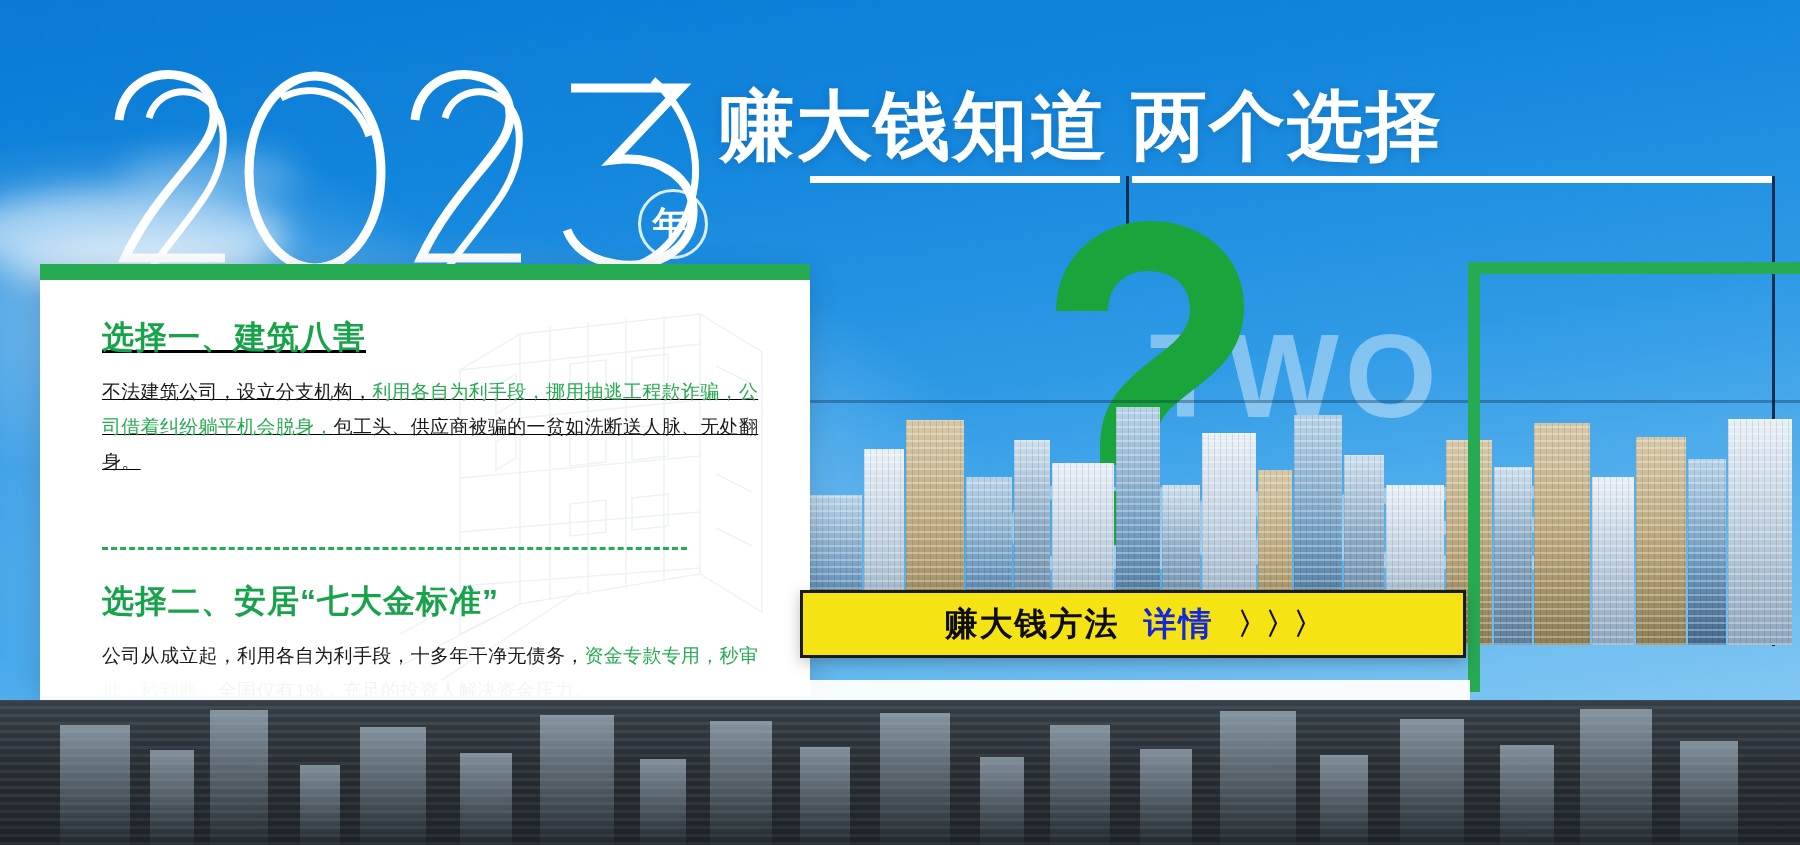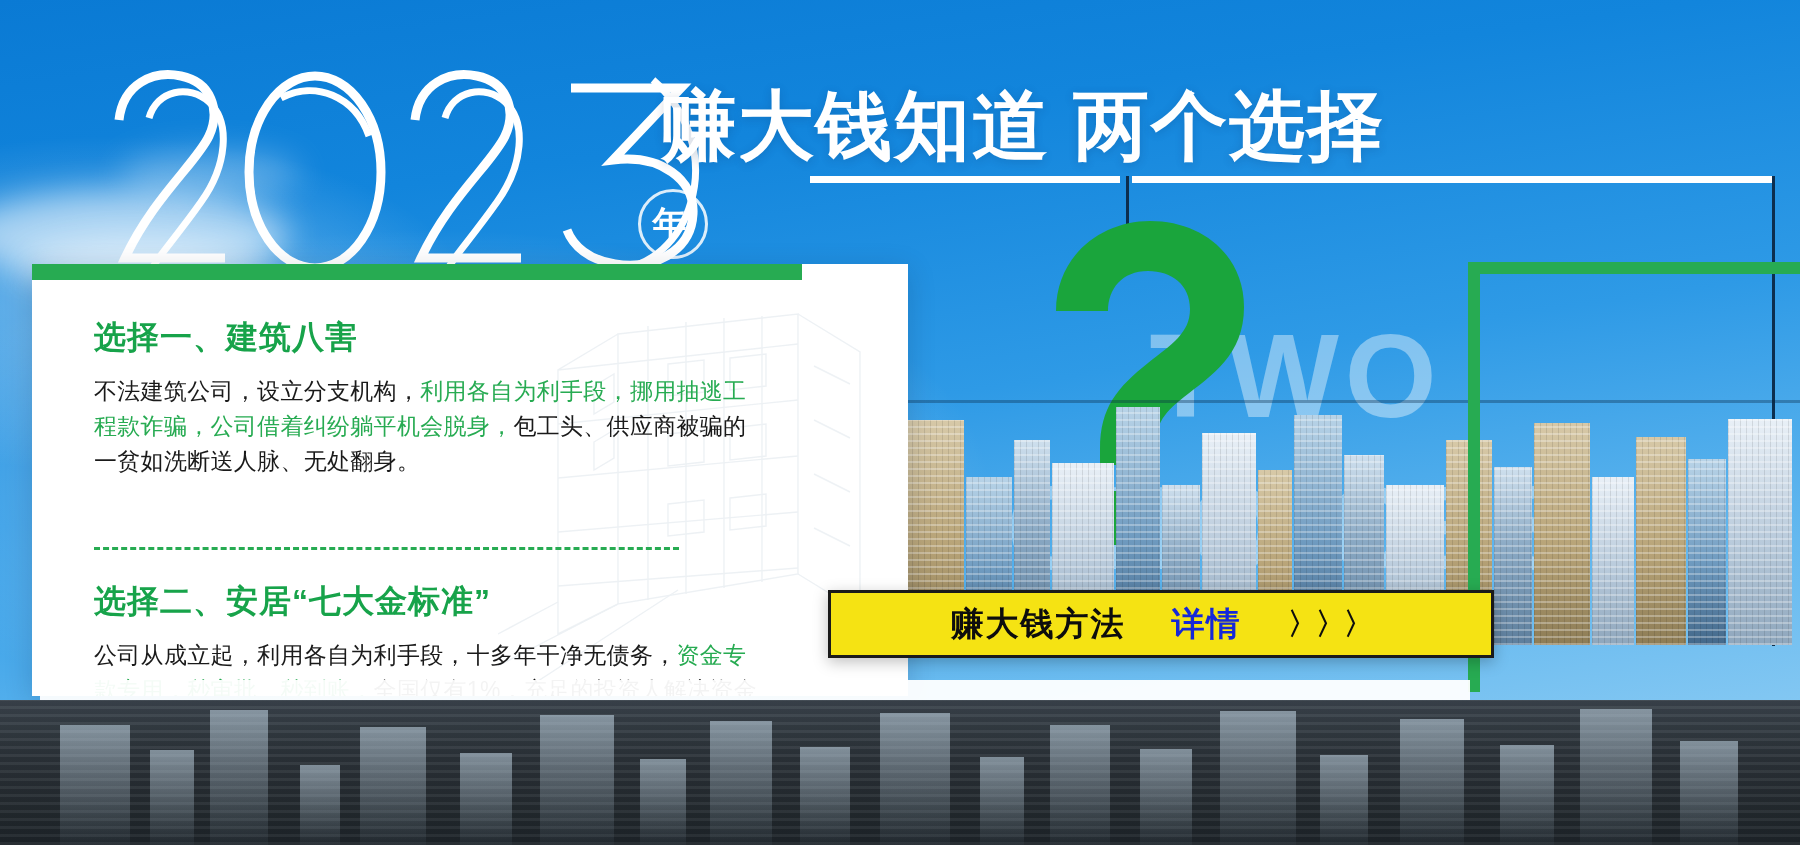--- a/index.html
+++ b/index.html
@@ -58,21 +58,21 @@
     color:#ffffff;font-size:34px;font-weight:700;letter-spacing:1px;
     font-family:"Liberation Sans","DejaVu Sans",sans-serif;
   }
   .yearlabel::before{
     content:"";position:absolute;left:8px;top:4px;width:64px;height:64px;
     border:3px solid rgba(255,255,255,.85);border-radius:50%;
   }
 
   
   .headline{
-    position:absolute;left:660px;top:76px;
+    position:absolute;left:718px;top:76px;
     color:#fff;font-size:76px;font-weight:700;letter-spacing:2px;
     white-space:nowrap;
     text-shadow:0 2px 10px rgba(0,40,90,.18);
   }
   .rule-wrap{position:absolute;left:810px;top:176px;width:965px;height:110px;}
   .rule-seg{position:absolute;top:0;height:7px;background:#ffffff;}
   .rule-a{left:0;width:310px;}
   .rule-b{left:322px;width:643px;}
   .rule-v{position:absolute;top:0;width:3px;background:#0c2e4e;}
   .rv1{left:316px;height:92px;}
@@ -84,51 +84,52 @@
     color:rgba(255,255,255,.40);
     font-size:118px;font-weight:700;line-height:152px;letter-spacing:6px;
     pointer-events:none;user-select:none;text-align:center;
   }
 
   
   .qmark{position:absolute;left:1022px;top:215px;width:250px;height:330px;}
 
   
   .card{
-    position:absolute;left:32px;top:264px;width:876px;height:432px;
+    position:absolute;left:40px;top:264px;width:770px;height:432px;
     background:#ffffff;
     box-shadow:0 6px 26px rgba(0,30,60,.18);
     overflow:hidden;
+    text-decoration:underline;
   }
   .card-top{position:absolute;left:0;top:0;width:770px;height:16px;background:#27ab52;}
   .blueprint{
     position:absolute;right:-10px;top:10px;width:420px;height:420px;opacity:.55;
   }
   .card-inner{position:relative;padding:52px 34px 0 62px;}
   .sec-title{
     color:#17a34a;font-size:32px;font-weight:700;letter-spacing:1px;margin:0 0 14px 0;
   }
   .sec-body{
-    font-size:23px;line-height:35px;color:#1a1a1a;margin:0;letter-spacing:.3px;
+    font-size:19px;line-height:35px;color:#1a1a1a;margin:0;letter-spacing:.3px;
     max-width:672px;
   }
   .g{color:#27ab52;}
   .dashed{
     position:absolute;left:62px;top:283px;width:585px;height:0;
     border-top:3px dashed #27ab52;
   }
   .sec2{position:absolute;left:62px;top:316px;width:690px;}
   .panel-line-top{position:absolute;left:800px;top:400px;width:1000px;height:3px;background:rgba(10,40,70,.35);}
 
   
   .cta{
-    position:absolute;left:828px;top:590px;width:660px;height:62px;
+    position:absolute;left:800px;top:590px;width:660px;height:62px;
     background:#f5e313;
     border:3px solid #1a1a1a;
-    display:flex;align-items:center;justify-content:center;gap:46px;
+    display:flex;align-items:center;justify-content:center;gap:24px;
     box-shadow:0 4px 14px rgba(0,0,0,.25);
   }
   .cta-main{color:#0d0d0d;font-size:33px;font-weight:700;letter-spacing:2px;}
   .cta-sub{color:#1528d8;font-size:33px;font-weight:700;letter-spacing:2px;}
   .cta-arrows{color:#0d0d0d;font-size:30px;font-weight:700;letter-spacing:-2px;}
 
   
   .accent-r{position:absolute;left:1468px;top:262px;width:332px;height:12px;background:#27ab52;}
   .accent-r2{position:absolute;left:1468px;top:262px;width:12px;height:430px;background:#27ab52;}
 

